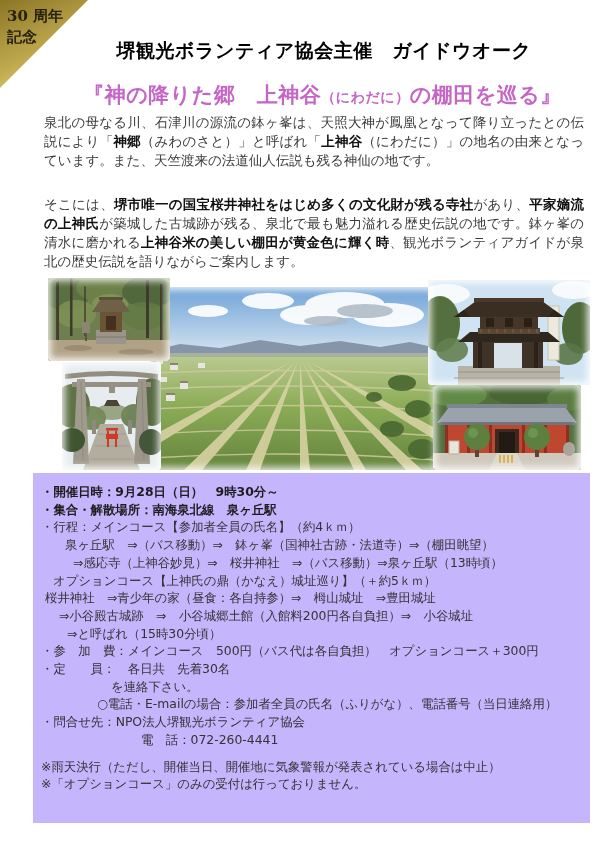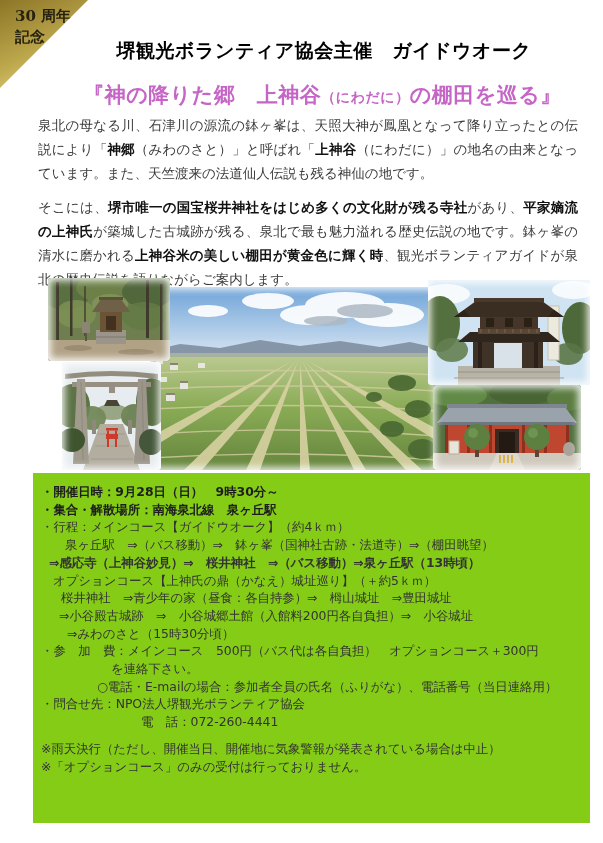--- a/index.html
+++ b/index.html
@@ -2,51 +2,51 @@
 <html><head>
 <meta charset="utf-8">
 <style>
   html,body{margin:0;padding:0;background:#fff;}
   .page{position:relative;width:603px;height:843px;margin:0 auto;background:#fff;overflow:hidden;
         font-family:"DejaVu Sans","Liberation Sans",sans-serif;}
   
   .badge{position:absolute;left:0;top:0;width:88px;height:88px;
          clip-path:polygon(0 0,100% 0,0 100%);
          background:linear-gradient(155deg,#8c7526 0%,#bfa94e 55%,#ecdf96 100%);}
-  .badge .t{position:absolute;left:15px;top:6px;color:#26220e;font-weight:bold;
+  .badge .t{position:absolute;left:7px;top:6px;color:#26220e;font-weight:bold;
             font-family:"DejaVu Serif","Liberation Serif",serif;font-size:15px;line-height:21px;white-space:pre;}
   
   .org-title{position:absolute;top:38px;left:0;width:100%;text-align:center;padding-left:45px;box-sizing:border-box;
              font-size:19px;font-weight:bold;color:#000;letter-spacing:.5px;}
   .main-title{position:absolute;top:81px;left:0;width:100%;text-align:center;
               font-size:21px;font-weight:bold;color:#c565c5;letter-spacing:.5px;padding-left:21px;}
   .main-title .small{font-size:14px;}
   
-  .para{position:absolute;left:38px;width:540px;font-size:13.5px;line-height:24px;color:#3a3a3a;
+  .para{position:absolute;left:44px;width:540px;font-size:13.5px;line-height:19px;color:#3a3a3a;
         text-align:justify;}
   .para .b{font-weight:bold;color:#111;}
   #para1{top:113px;}
   #para2{top:195px;}
   
   .photo{position:absolute;overflow:hidden;border-radius:3px;}
   .photo svg{display:block;}
   .photo::after{content:"";position:absolute;inset:0;pointer-events:none;
                 box-shadow:inset 0 0 7px 3px rgba(255,255,255,.85);border-radius:3px;}
   #ph-fields{left:150px;top:287px;width:287px;height:183px;z-index:1;}
   #ph-shrine{left:48px;top:278px;width:122px;height:83px;z-index:2;}
   #ph-torii{left:62px;top:362px;width:99px;height:108px;z-index:2;}
   #ph-gate{left:428px;top:280px;width:162px;height:105px;z-index:2;}
   #ph-red{left:433px;top:385px;width:148px;height:85px;z-index:2;}
   
-  .panel{position:absolute;left:33px;top:473px;width:557px;height:350px;background:#84cc16;z-index:3;
+  .panel{position:absolute;left:33px;top:473px;width:557px;height:350px;background:#c4b5fd;z-index:3;
          box-sizing:border-box;padding:10px 8px;overflow:hidden;}
   .panel .line{font-size:12.4px;line-height:17.7px;color:#333;white-space:nowrap;}
   .panel .bd{font-weight:bold;color:#1d1d1d;}
-  .i1{margin-left:24px;} .i2{margin-left:8px;font-weight:bold;} .i3{margin-left:12px;}
-  .i4{margin-left:20px;} .i5{margin-left:18px;} .i6{margin-left:26px;}
+  .i1{margin-left:24px;} .i2{margin-left:32px;} .i3{margin-left:12px;}
+  .i4{margin-left:4px;} .i5{margin-left:18px;} .i6{margin-left:26px;}
   .i7{margin-left:56px;} .i8{margin-left:70px;} .i9{margin-left:100px;}
   .note-gap{margin-top:9px;}
 </style>
 </head>
 <body>
 
 <div class="page">
 
   <div class="badge">
     <div class="t"><span>30 周年</span><br><span>記念</span></div>
@@ -286,28 +286,29 @@
           <rect x="70" y="70" width="2" height="8"></rect>
           <rect x="74" y="70" width="2" height="8"></rect>
           <rect x="78" y="70" width="2" height="8"></rect>
         </g>
     </svg>
   </div>
 
   <div class="panel">
     <div class="line bd">・開催日時：9月28日（日）　9時30分～</div>
     <div class="line bd">・集合・解散場所：南海泉北線　泉ヶ丘駅</div>
-    <div class="line">・行程：メインコース【ガイドウオーク】（約4ｋｍ）</div>
+    <div class="line">・行程：メインコース【参加者全員の氏名】（約4ｋｍ）</div>
     <div class="line i1">泉ヶ丘駅　⇒（バス移動）⇒　鉢ヶ峯（国神社古跡・法道寺）⇒（棚田眺望）</div>
     <div class="line i2">⇒感応寺（上神谷妙見）⇒　桜井神社　⇒（バス移動）⇒泉ヶ丘駅（13時頃）</div>
     <div class="line i3">オプションコース【上神氏の鼎（かなえ）城址巡り】（＋約5ｋｍ）</div>
     <div class="line i4">桜井神社　⇒青少年の家（昼食：各自持参）⇒　栂山城址　⇒豊田城址</div>
     <div class="line i5">⇒小谷殿古城跡　⇒　小谷城郷土館（入館料200円各自負担）⇒　小谷城址</div>
-    <div class="line i6">⇒みわのさと（15時30分頃）</div>
+    <div class="line i6">⇒と呼ばれ（15時30分頃）</div>
     <div class="line">・参　加　費：メインコース　500円（バス代は各自負担）　オプションコース＋300円</div>
+    <div class="line">・定　　員：　各日共　先着30名</div>
     <div class="line i8">を連絡下さい。</div>
     <div class="line i7">○電話・E-mailの場合：参加者全員の氏名（ふりがな）、電話番号（当日連絡用）</div>
     <div class="line">・問合せ先：NPO法人堺観光ボランティア協会</div>
     <div class="line i9">電　話：072-260-4441</div>
     <div class="line note-gap">※雨天決行（ただし、開催当日、開催地に気象警報が発表されている場合は中止）</div>
     <div class="line">※「オプションコース」のみの受付は行っておりません。</div>
   </div>
 
 </div>
 

